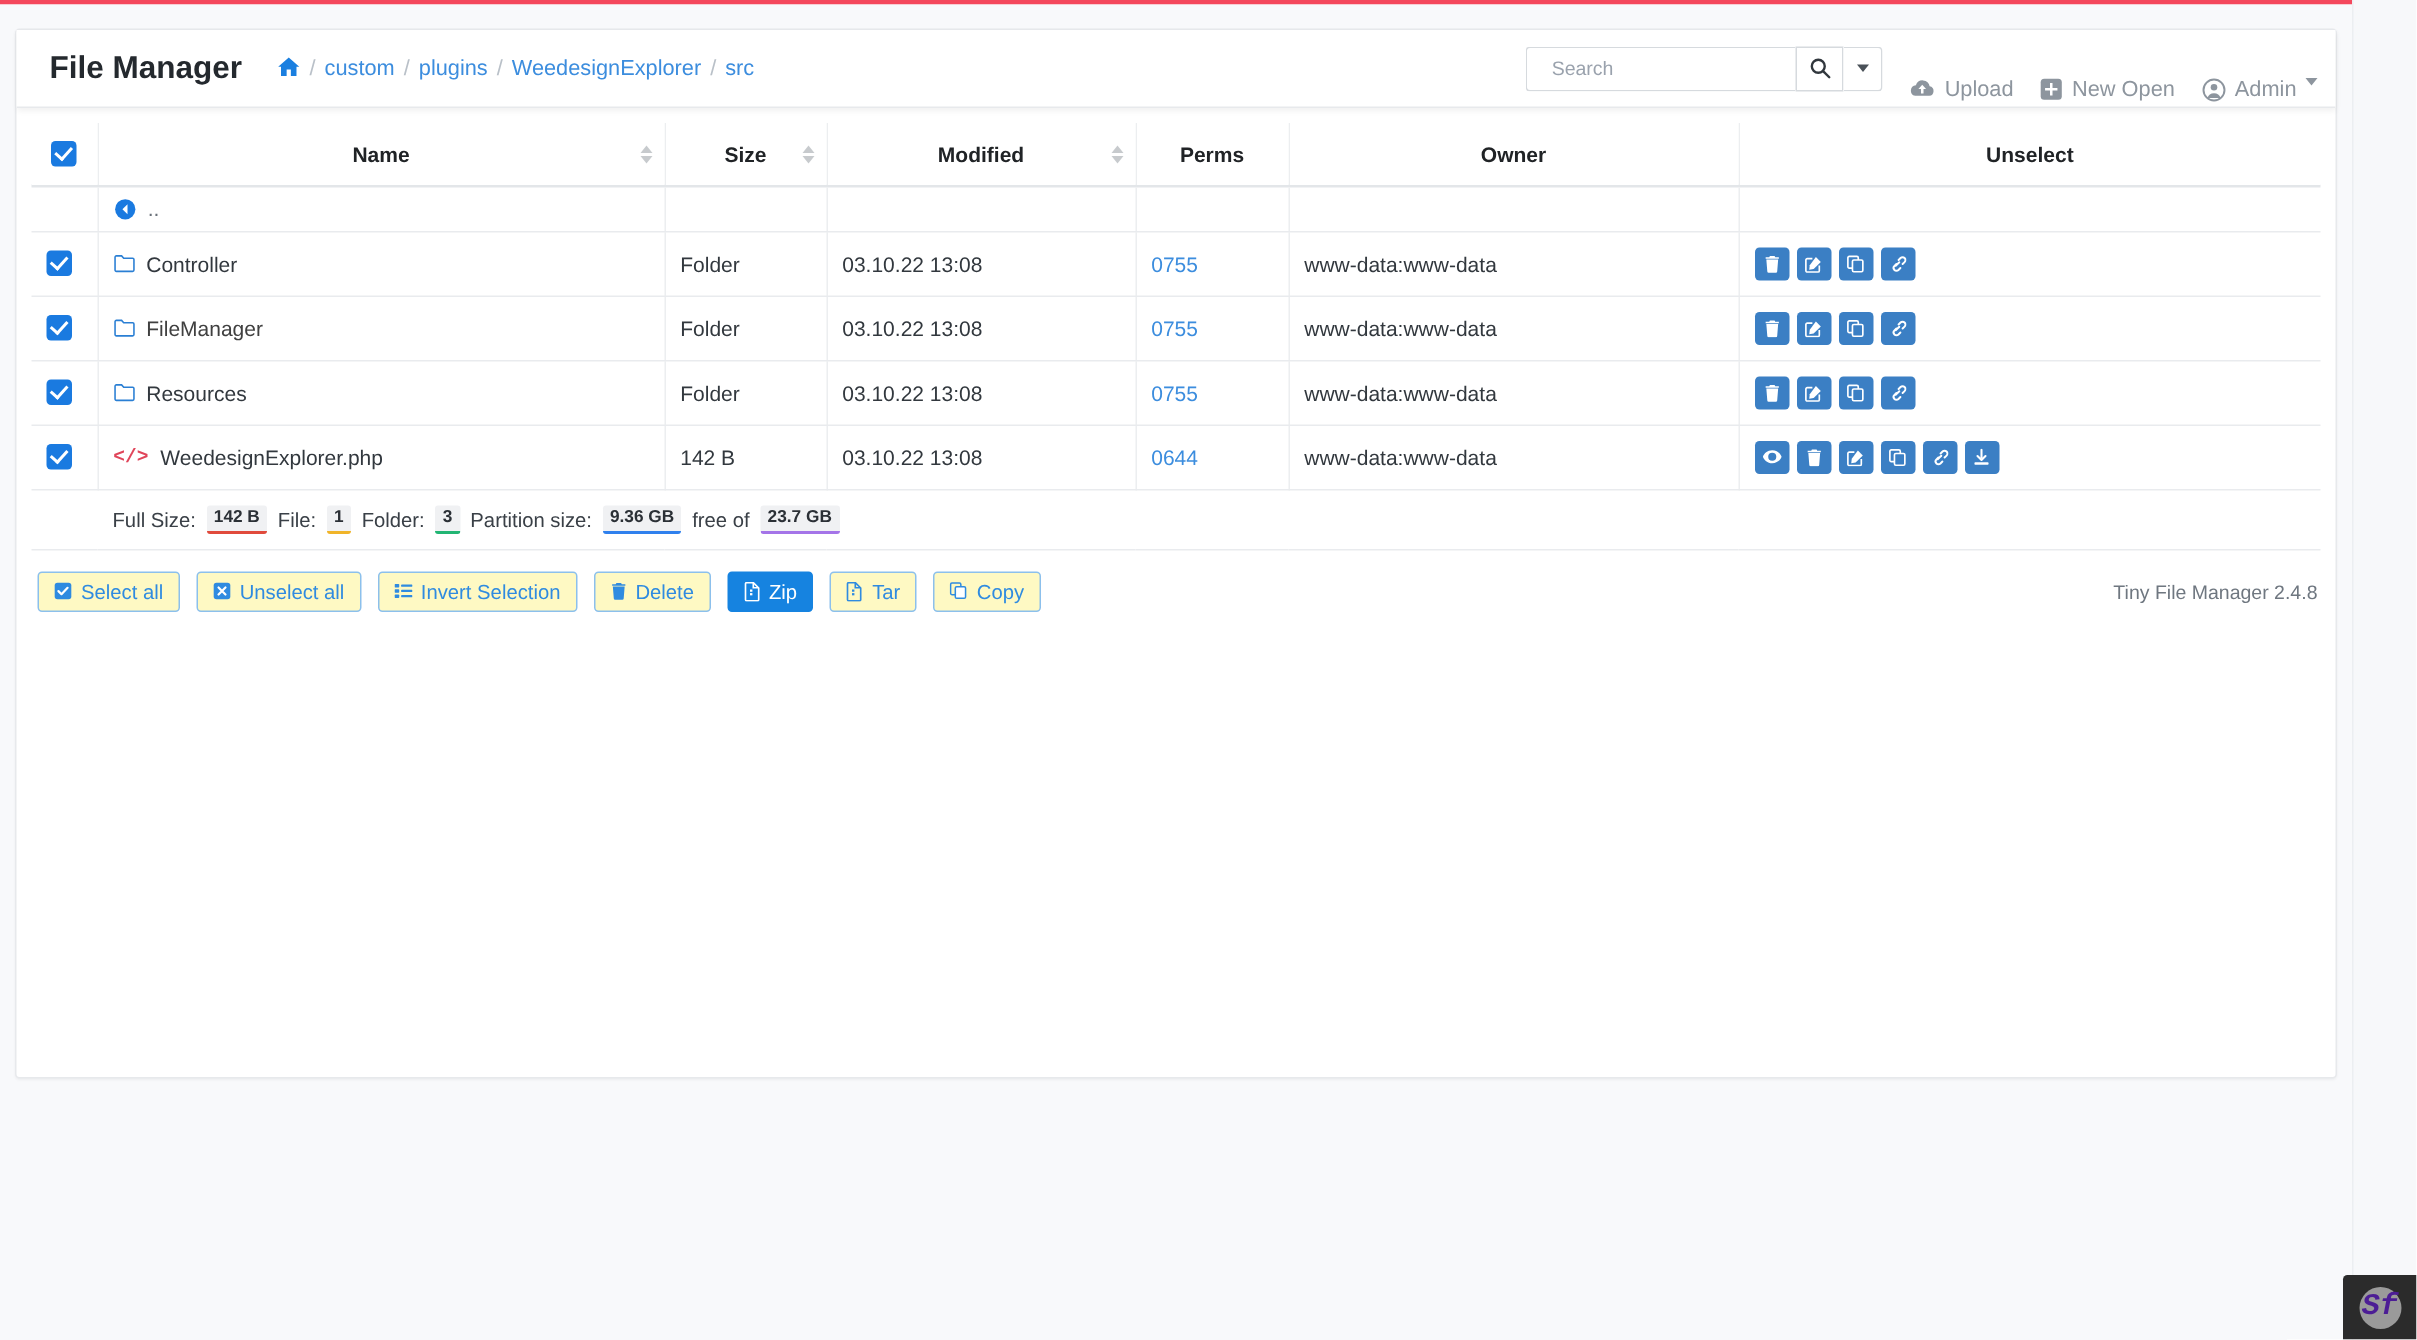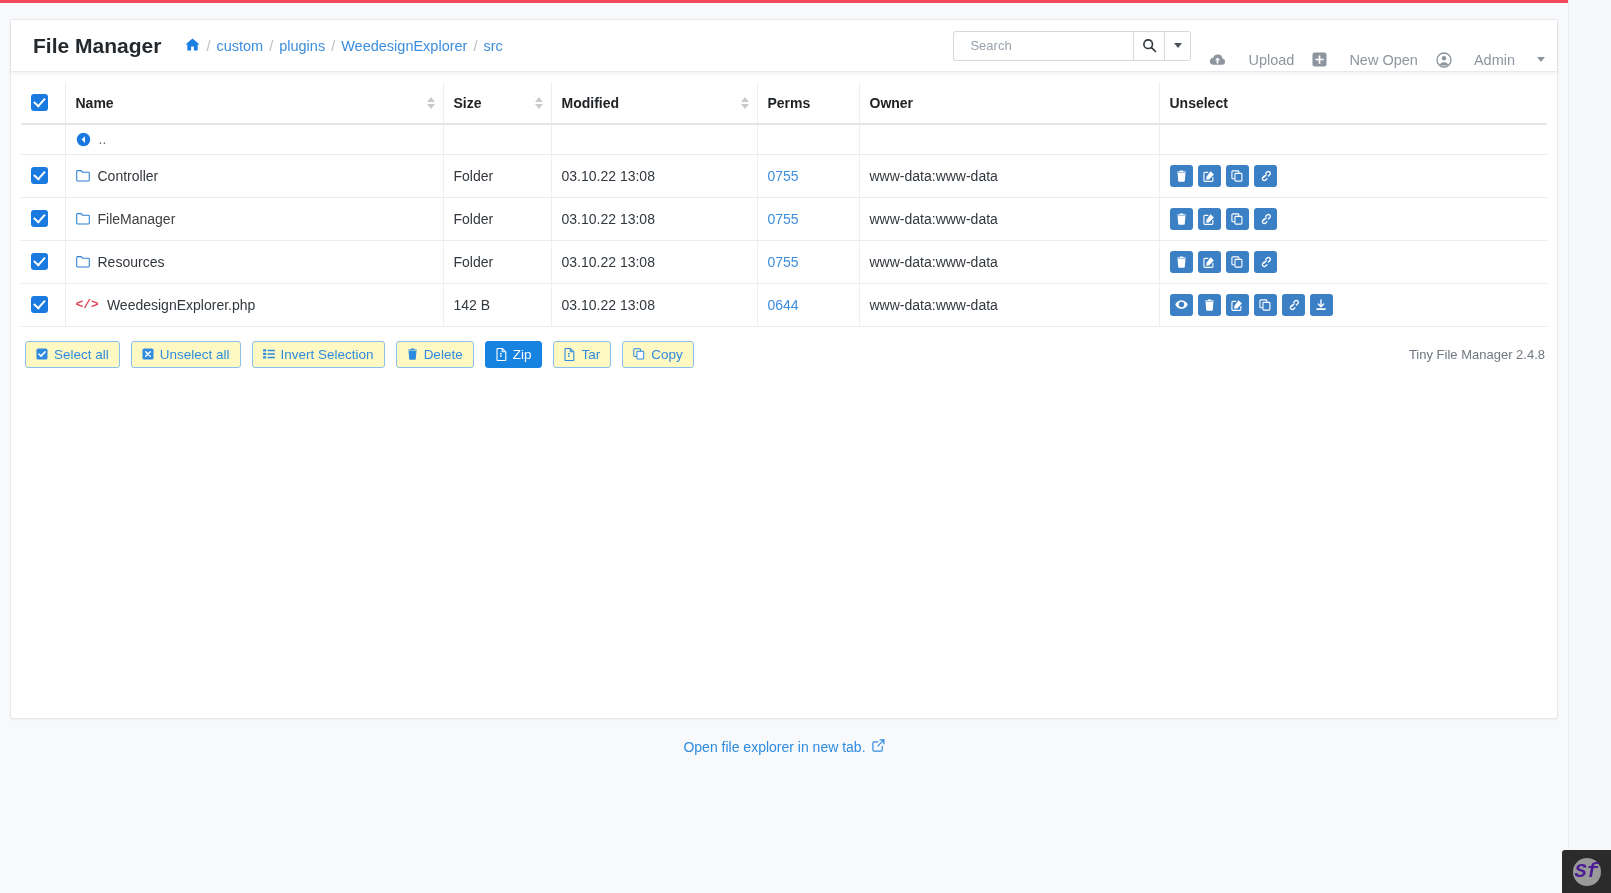--- a/index.html
+++ b/index.html
@@ -127,34 +127,34 @@
     display: flex; align-items: center; justify-content: center;
     cursor: pointer;
   }
   .caret-dn {
     width: 0; height: 0;
     border-left: 4px solid transparent;
     border-right: 4px solid transparent;
     border-top: 5px solid #4a5158;
   }
   .hdr-action {
-    display: flex; align-items: center; gap: 22px;
+    display: flex; gap: 6px;
     color: #8d959e;
     font-size: 14.5px;
     margin-left: 18px;
     cursor: pointer;
     white-space: nowrap;
     margin-top: 28px;
   }
   .hdr-action svg { display: block; }
   
   .table-wrap { padding: 10px 10px 0 10px; }
   table.fm { width: 100%; border-collapse: collapse; table-layout: fixed; }
   table.fm th {
-    text-align: left;
+    text-align: center;
     font-size: 14px;
     color: #202326;
     font-weight: bold;
     padding: 12px 10px;
     border-bottom: 2px solid #e3e6e9;
     background: #fff;
     position: relative;
     vertical-align: middle;
   }
   table.fm td {
@@ -649,20 +649,37 @@
                     <span class="act-btn">
                         <svg width="12" height="12" viewBox="0 0 13 13" fill="#fff">
                           <path d="M6.5 1v5.2M3.6 5.4 6.5 8.3 9.4 5.4" stroke="#fff" stroke-width="1.5" fill="none" stroke-linecap="round" stroke-linejoin="round"></path>
                           <rect x="1.4" y="10" width="10.2" height="1.8" rx=".6"></rect>
                         </svg>
                       </span>
                   </div>
                 </td>
               </tr>
 
+              <tr class="summary-row">
+                <td></td>
+                <td colspan="6">
+                  <div class="summary">
+                    <span>Full Size:</span>
+                    <span class="sum-badge red">142 B</span>
+                    <span>File:</span>
+                    <span class="sum-badge yellow">1</span>
+                    <span>Folder:</span>
+                    <span class="sum-badge green">3</span>
+                    <span>Partition size:</span>
+                    <span class="sum-badge blue">9.36 GB</span>
+                    <span>free of</span>
+                    <span class="sum-badge purple">23.7 GB</span>
+                  </div>
+                </td>
+              </tr>
             </tbody>
           </table>
         </div>
 
         <div class="toolbar">
           <button class="tb-btn">
             <span>
               <svg width="12" height="12" viewBox="0 0 13 13" fill="currentColor">
                   <rect x=".5" y=".5" width="12" height="12" rx="2"></rect>
                   <path d="M3.2 6.6 5.4 8.8 9.8 4.2" stroke="#fff" stroke-width="1.6" fill="none" stroke-linecap="round" stroke-linejoin="round"></path>
@@ -736,30 +753,19 @@
                 </svg>
             </span>
             <span>Copy</span>
           </button>
 
           <div class="tb-version">Tiny File Manager 2.4.8</div>
         </div>
 
       </div>
 
-      <div class="footer">
-        <a href="#">
-          <span>Open file explorer in new tab.</span>
-          <span>
-            <svg width="13" height="13" viewBox="0 0 14 14" fill="none" stroke="currentColor" stroke-width="1.3" stroke-linecap="round">
-              <path d="M11 7.8v4a1.2 1.2 0 0 1-1.2 1.2H2.2A1.2 1.2 0 0 1 1 11.8V4.2A1.2 1.2 0 0 1 2.2 3h4"></path>
-              <path d="M8.6 1h4.2v4.2M12.8 1 6.4 7.4"></path>
-            </svg>
-          </span>
-        </a>
-      </div>
     </div>
   </div>
 
   <div class="sf-badge">
     <div class="sf-logo">Sf</div>
   </div>
 </div>
 
 </body></html>

